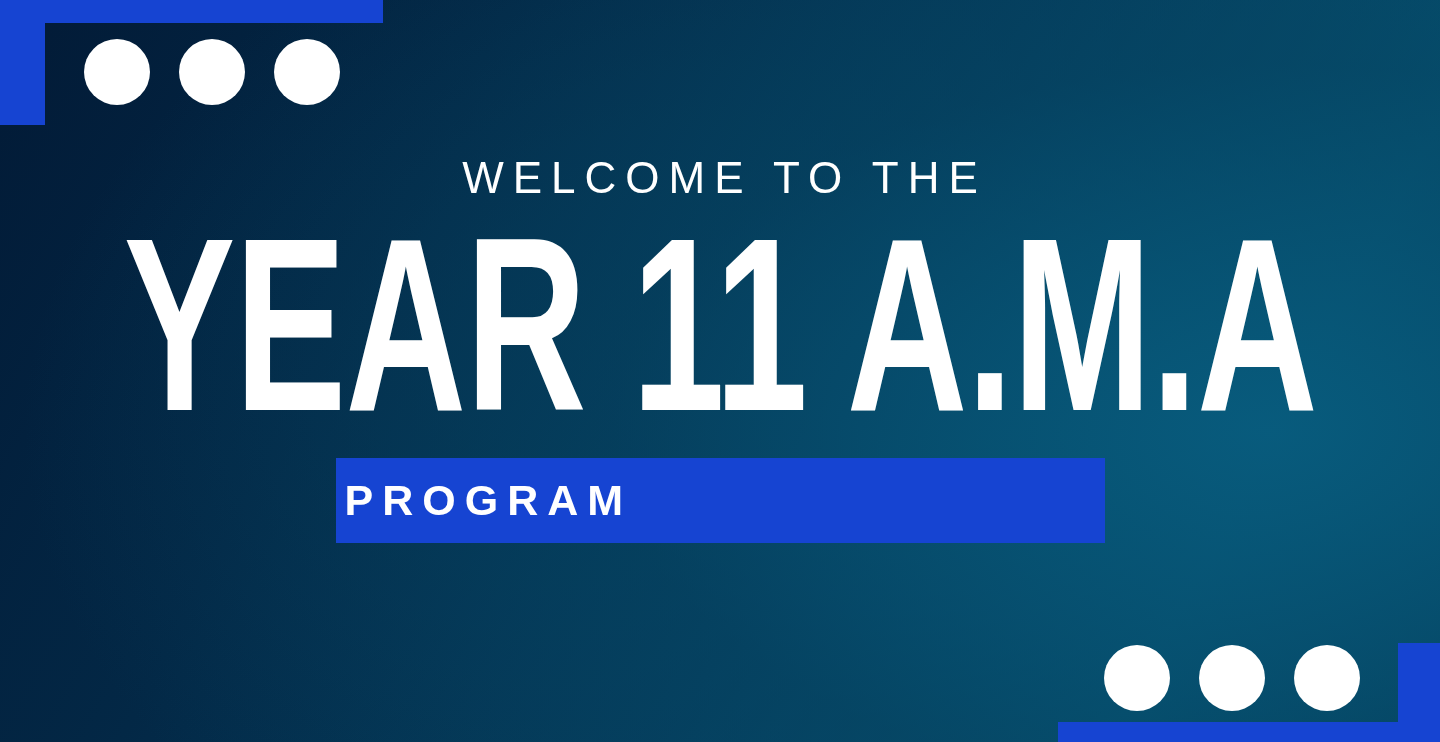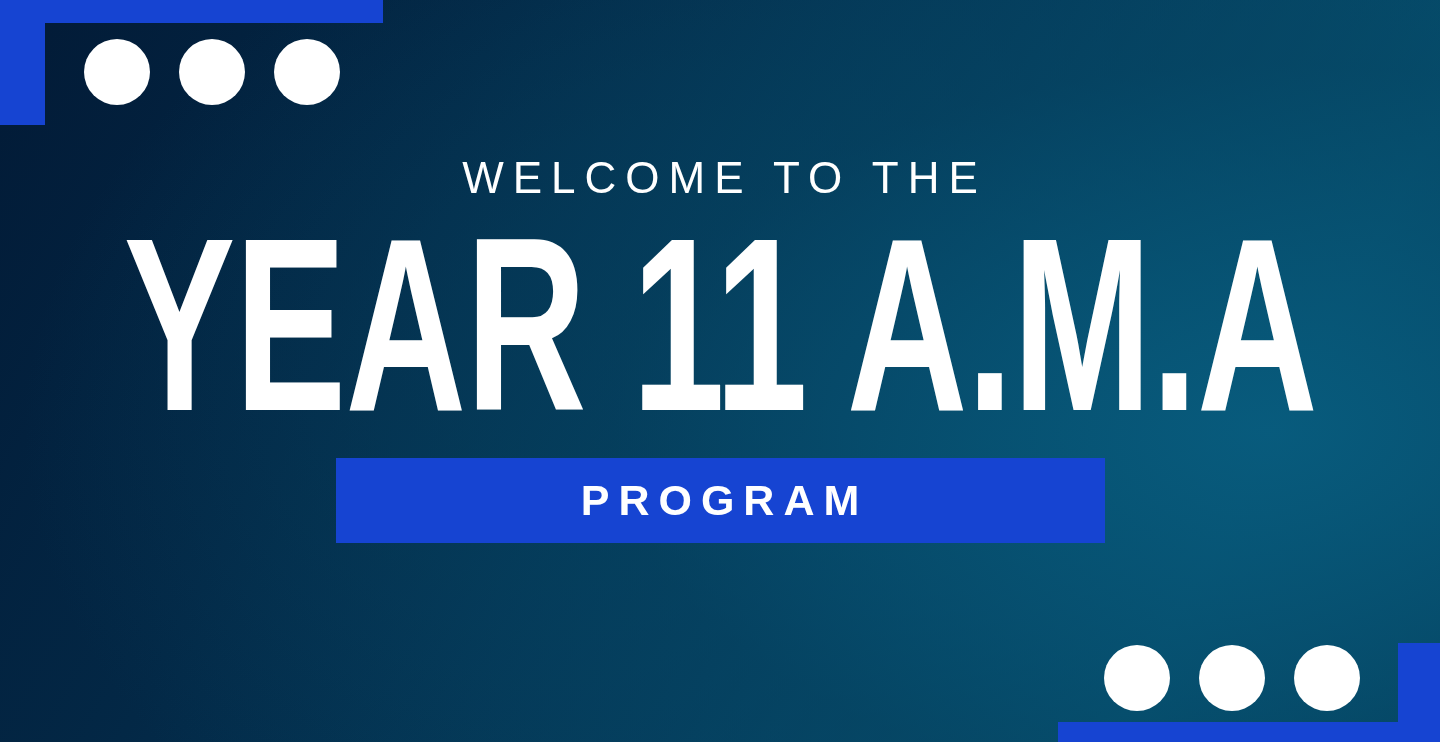--- a/index.html
+++ b/index.html
@@ -111,21 +111,20 @@
     transform-origin: center top;
   }
 
   .banner {
     margin-top: 45px;
     width: 769px;
     height: 85px;
     background: #1644d2;
     display: flex;
     align-items: center;
-    justify-content: center;
   }
   .banner-label {
     font-size: 43px;
     line-height: 1;
     font-weight: 700;
     letter-spacing: 9px;
     color: #ffffff;
     white-space: nowrap;
     text-indent: 9px;
   }

